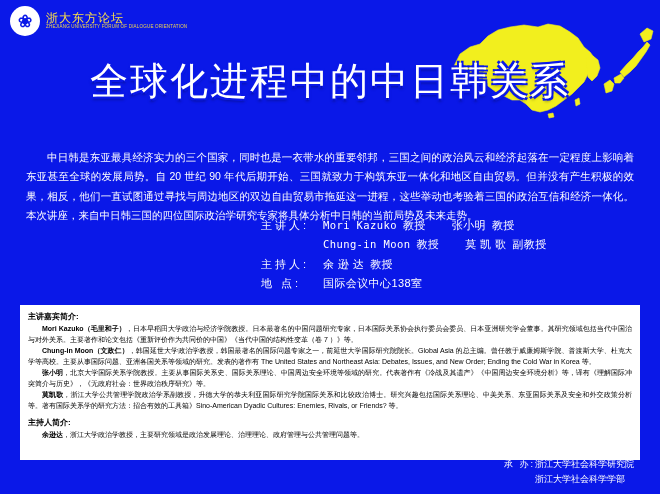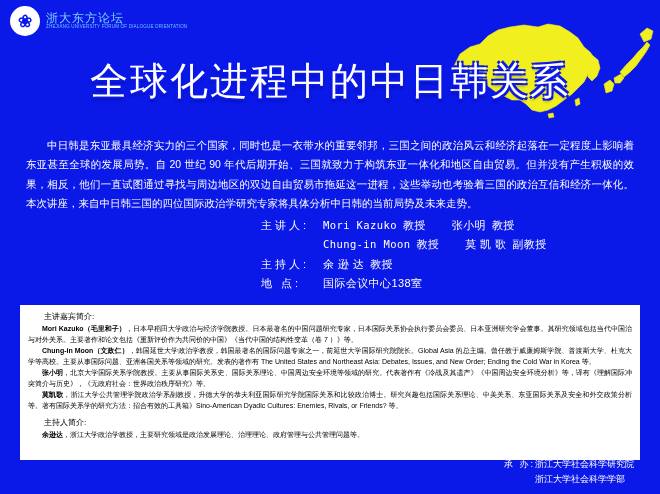--- a/index.html
+++ b/index.html
@@ -39,21 +39,21 @@
     background: #ffffff;
     display: flex;
     align-items: center;
     justify-content: center;
     color: #0a18e8;
     font-size: 17px;
     font-weight: bold;
     line-height: 1;
   }
   .logo-text {
-    color: #7dd3fc;
+    color: #fde047;
     line-height: 1.05;
   }
   .logo-text .cn {
     font-size: 12px;
     letter-spacing: 1px;
     display: block;
   }
   .logo-text .en {
     font-size: 4.5px;
     letter-spacing: .2px;
@@ -96,21 +96,21 @@
     font-family: "DejaVu Sans", "Liberation Sans", sans-serif;
     text-shadow:
       -2px -2px 0 #0a18e8, 2px -2px 0 #0a18e8,
       -2px 2px 0 #0a18e8, 2px 2px 0 #0a18e8,
       0 3px 3px rgba(0,0,0,.35);
   }
 
   
   .abstract {
     position: absolute;
-    top: 136px;
+    top: 148px;
     left: 26px;
     width: 608px;
     color: #ffffff;
     font-size: 10.5px;
     line-height: 1.85;
     text-align: justify;
     text-indent: 21px;
     z-index: 3;
   }
 
@@ -154,22 +154,22 @@
     background: #ffffff;
     color: #000000;
     padding: 5px 8px 4px 8px;
     box-sizing: border-box;
     font-size: 7px;
     line-height: 1.5;
     z-index: 3;
   }
   .bio-heading {
     font-size: 8px;
-    font-weight: normal;
-    margin: 1px 0 1px 16px;
+    font-weight: bold;
+    margin: 1px 0 1px 0;
   }
   .bio-para {
     text-align: justify;
     margin: 0 0 1px 0;
     text-indent: 14px;
   }
   .bio-para .who {
     font-weight: bold;
   }
   .bio-spacer { height: 4px; }

